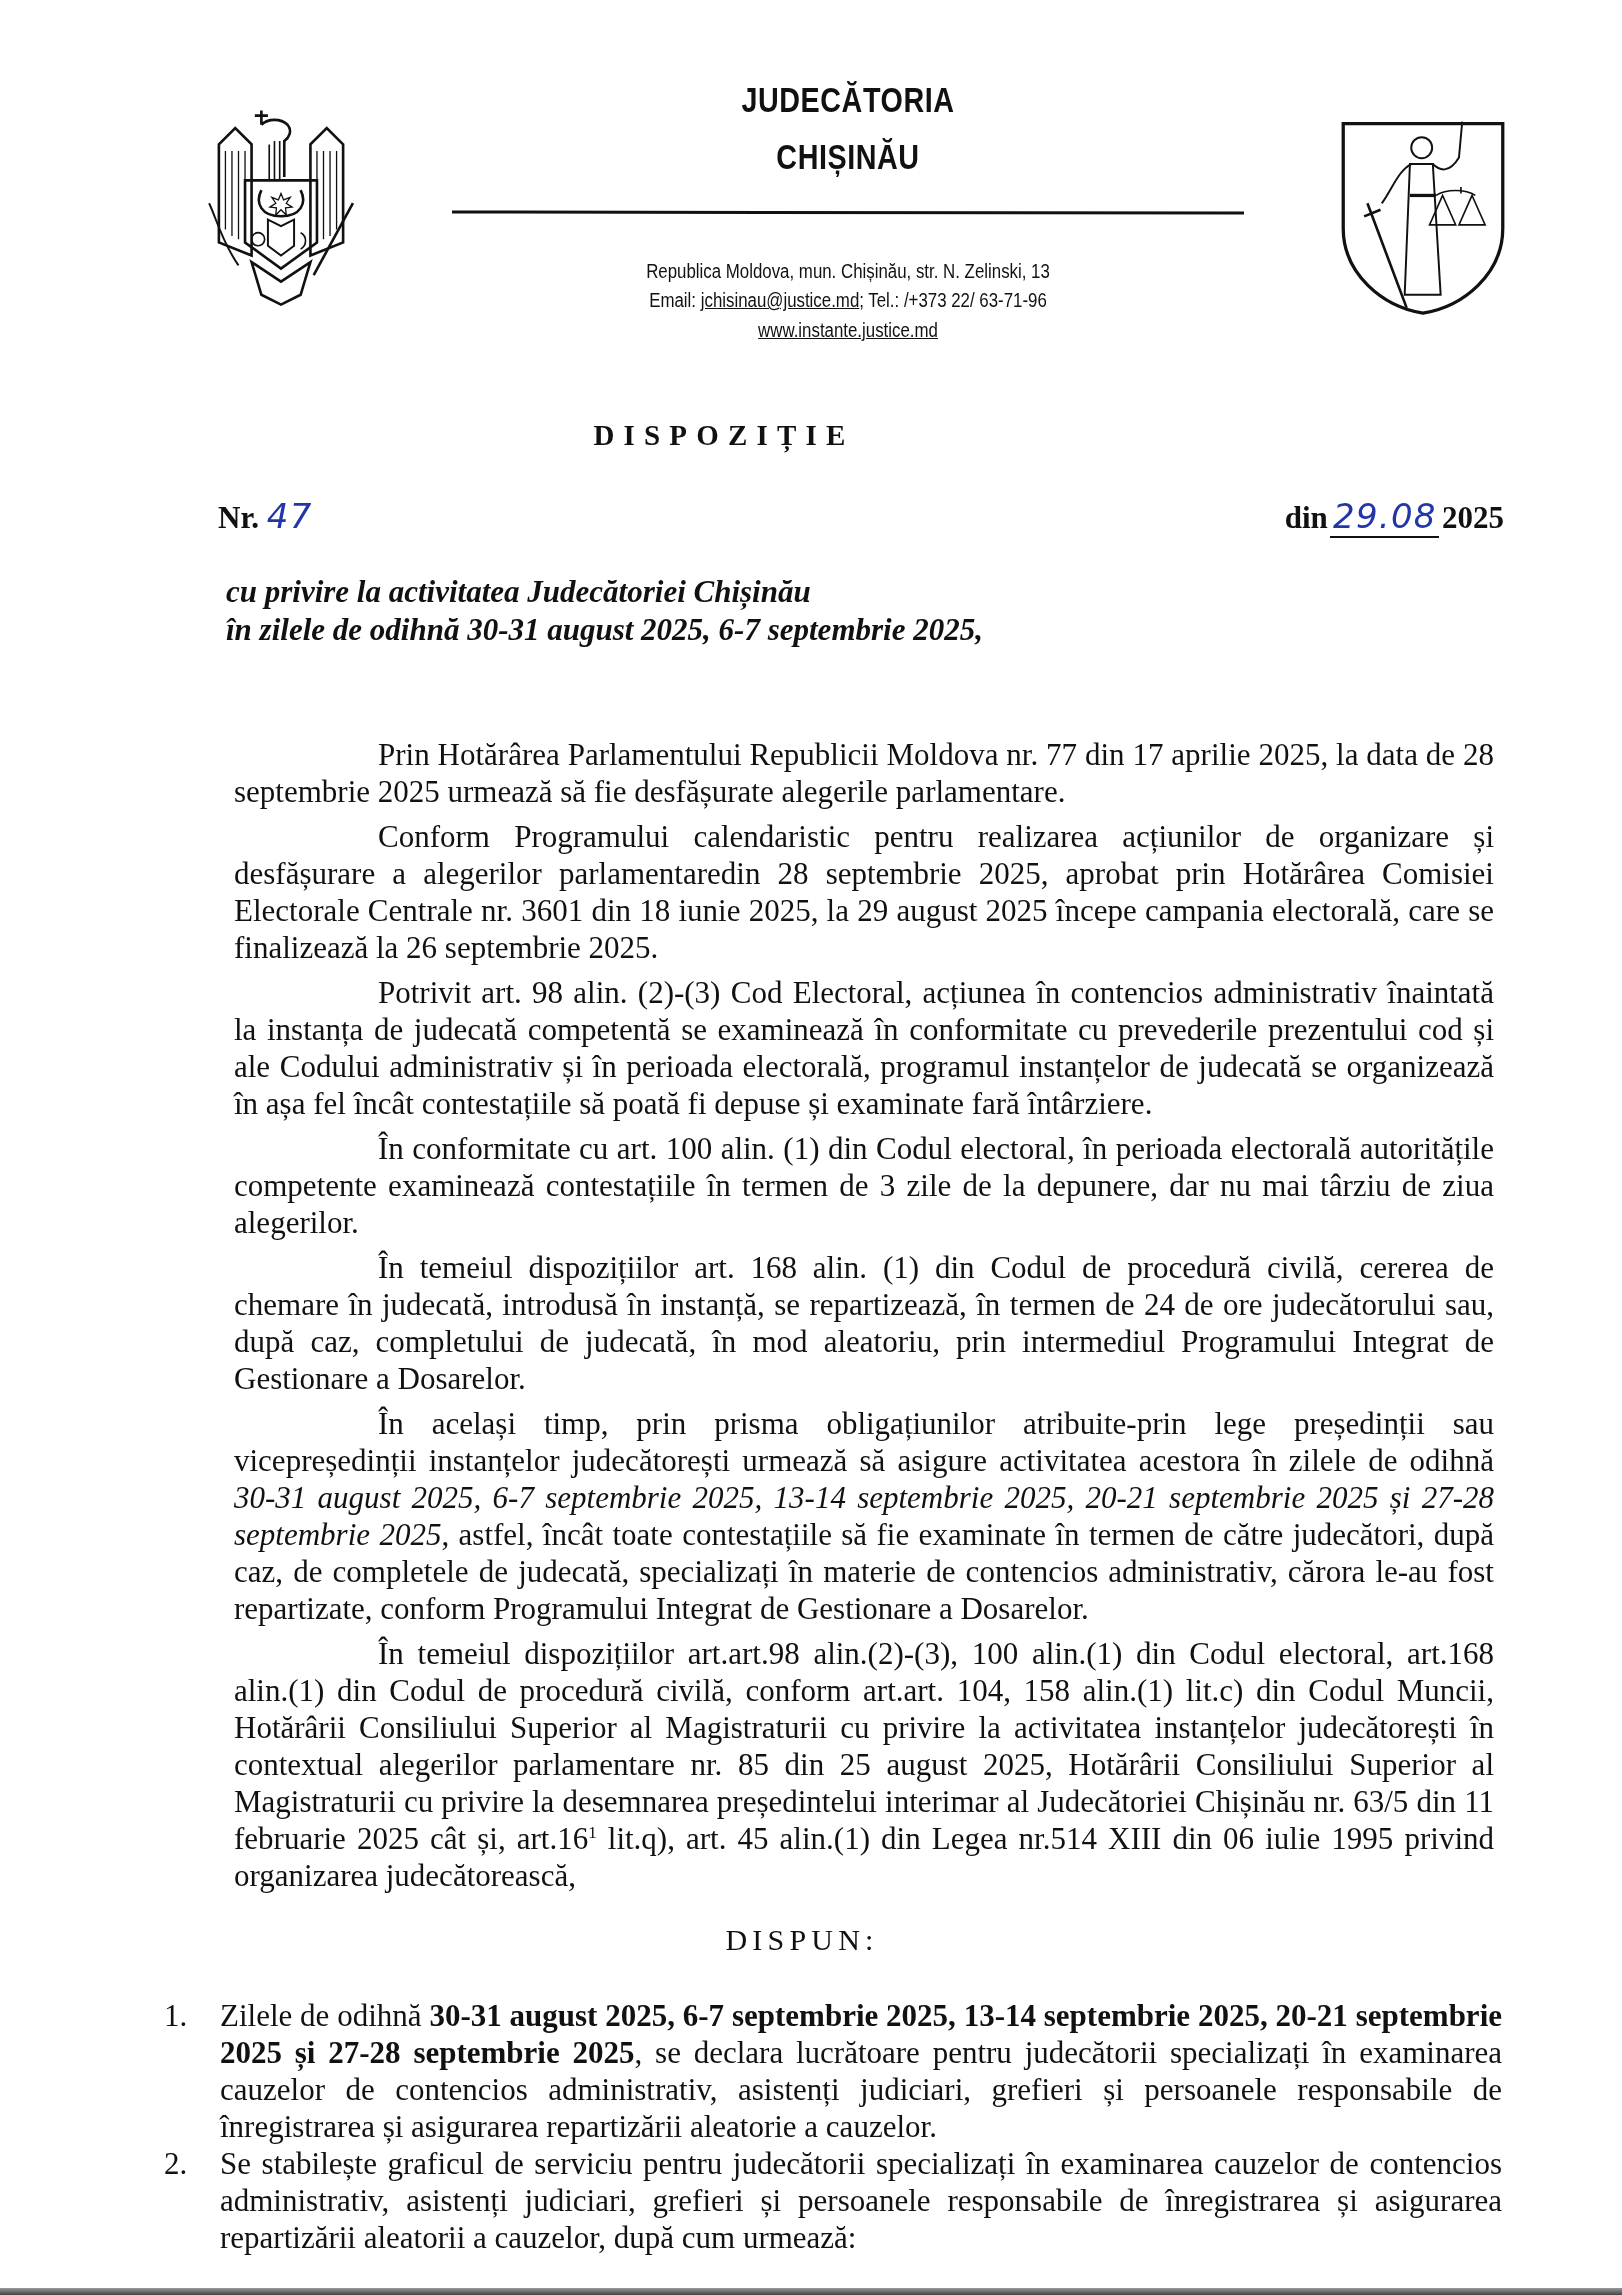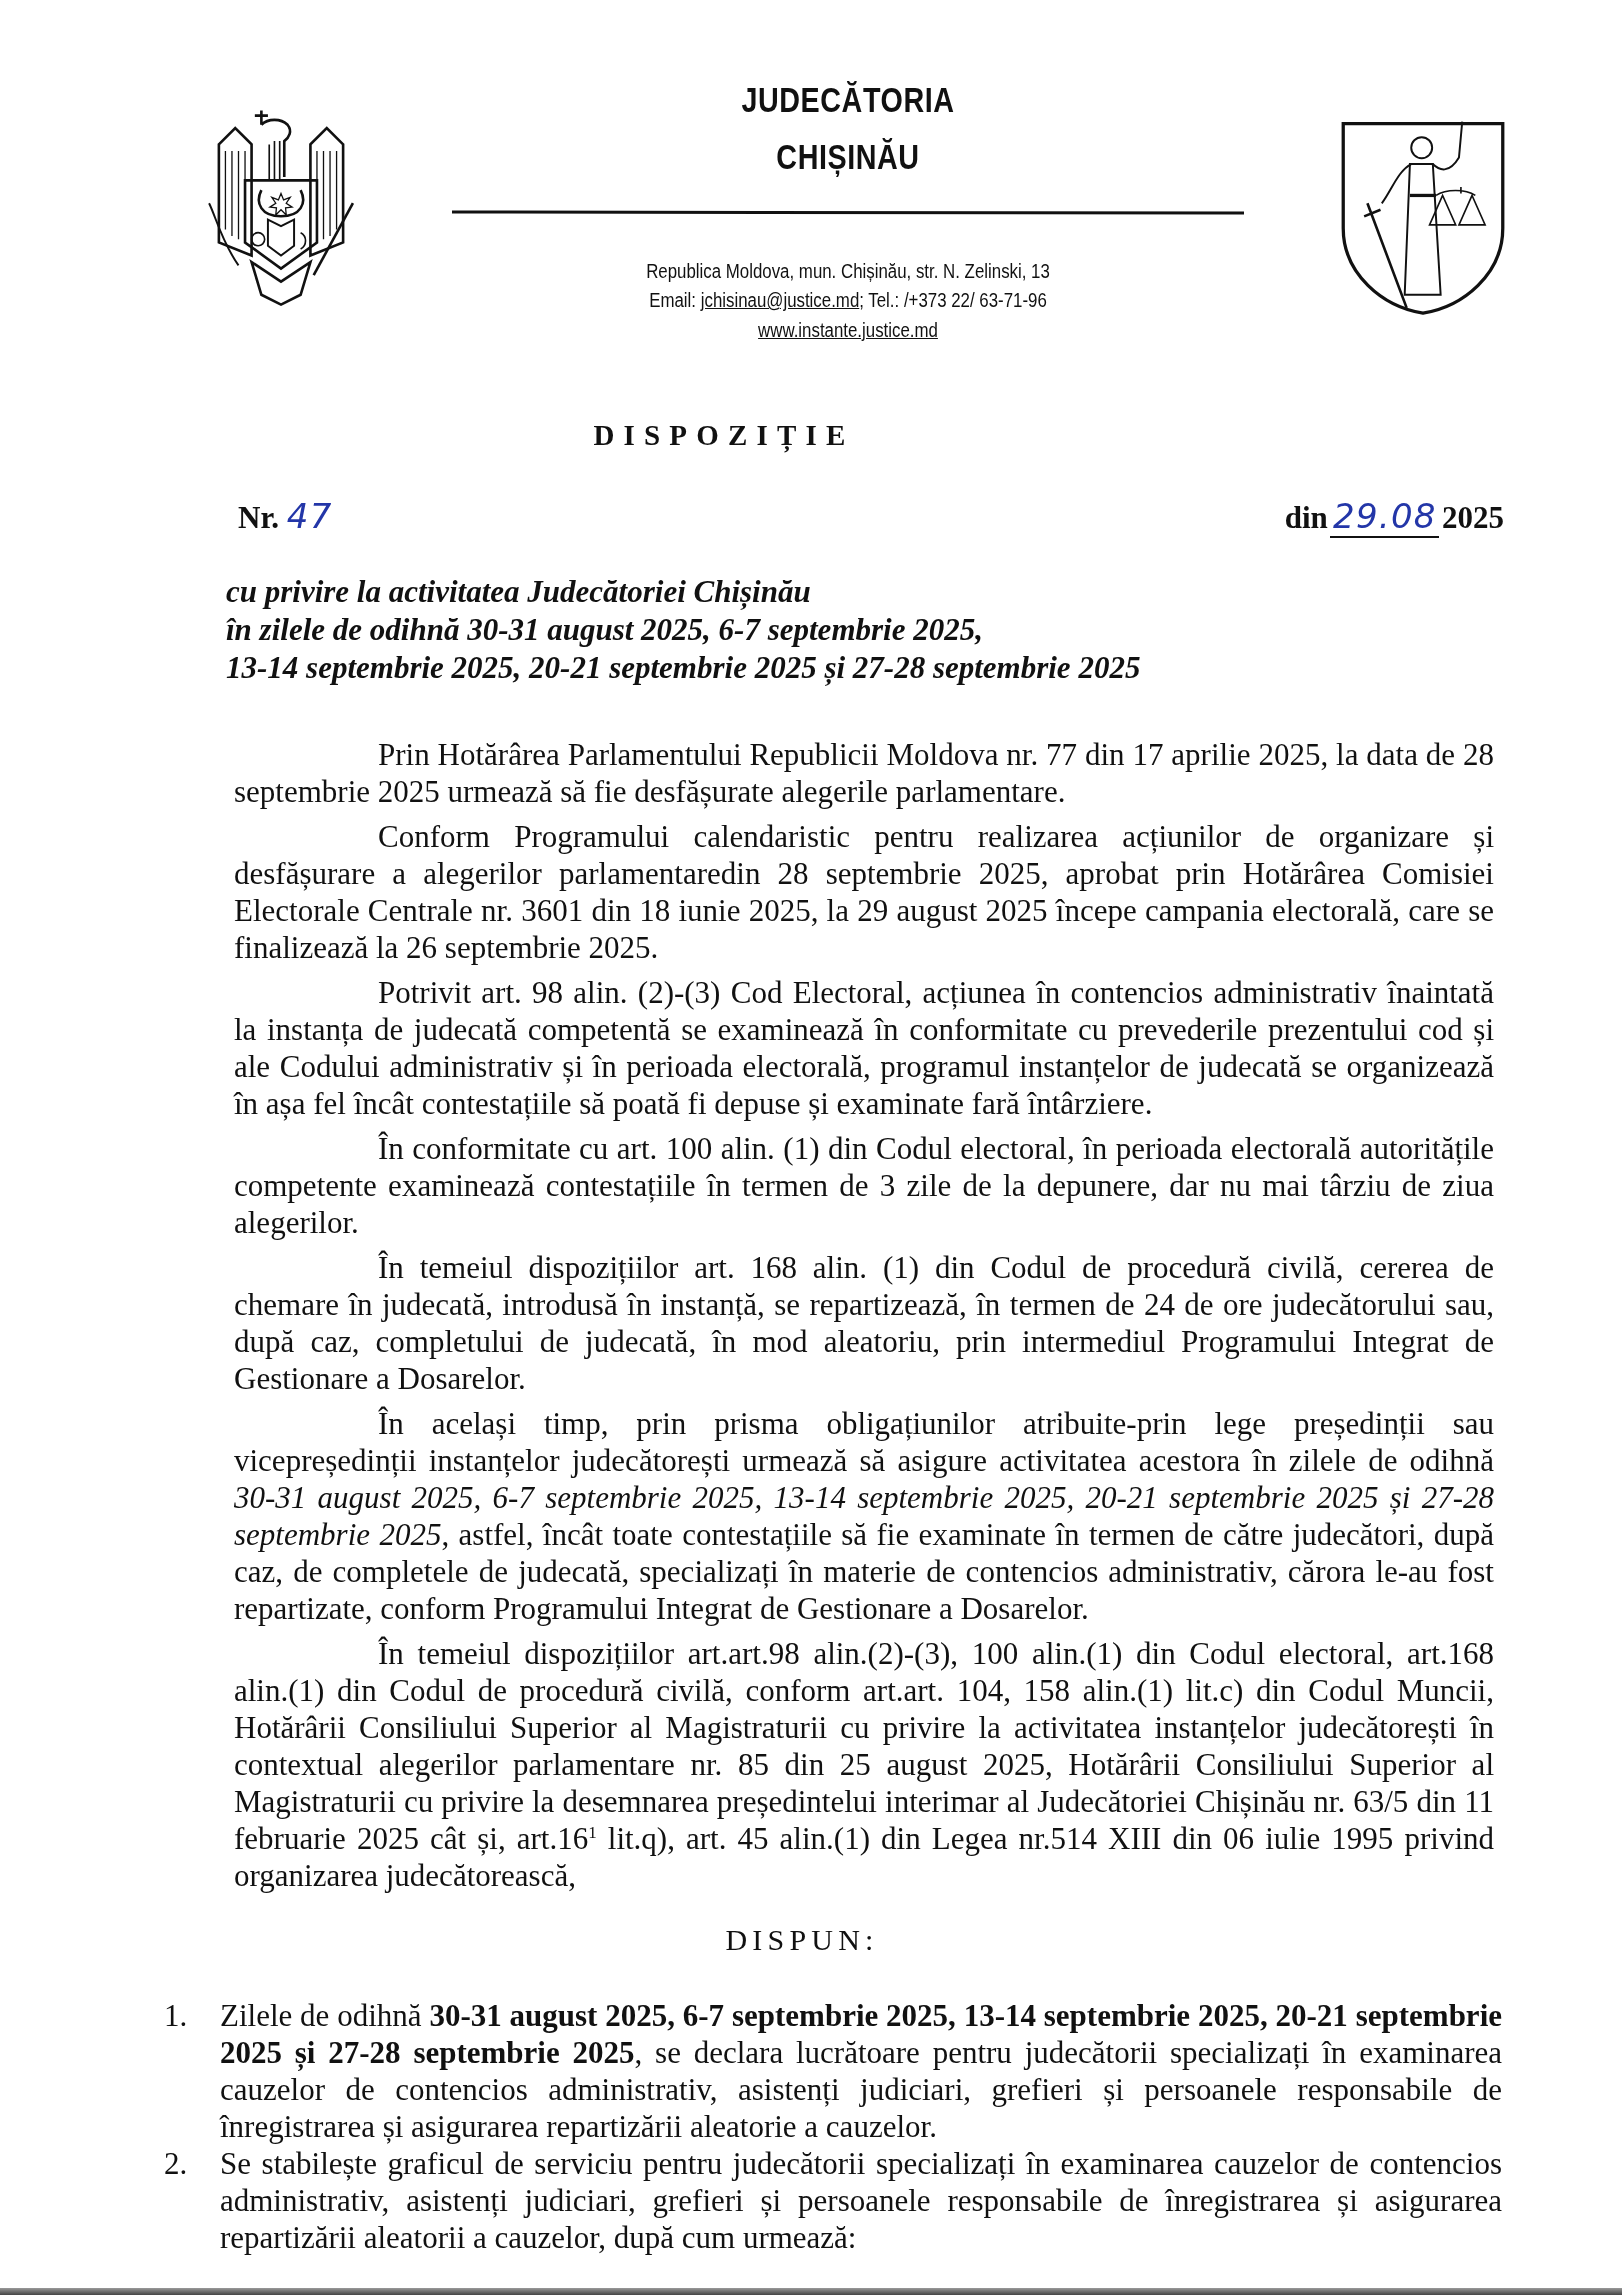--- a/index.html
+++ b/index.html
@@ -23,21 +23,21 @@
     left: 452px; width: 792px; text-align: center;
     font-family: "Liberation Sans", "DejaVu Sans", sans-serif;
     font-size: 19.6px; line-height: 29.4px; top: 257px;
     transform: scaleX(0.86); transform-origin: center;
   }
   .address a, .address .u { color: #111; text-decoration: underline; }
   .doc-title {
     left: 0; width: 1448px; top: 419px; text-align: center;
     font-weight: bold; font-size: 29px; letter-spacing: 9.2px;
   }
-  .nr { left: 238px; top: 496px; font-weight: bold; font-size: 31px; text-align: center; }
+  .nr { left: 218px; top: 496px; font-weight: bold; font-size: 31px; text-align: center; }
   .hand {
     font-family: "DejaVu Sans", sans-serif; font-style: italic; font-weight: normal;
     color: #2336a8; font-size: 34px; letter-spacing: 1.3px;
   }
   .din { right: 119px; top: 496px; font-weight: bold; font-size: 31px; }
   .din .date-hand { border-bottom: 2.6px solid #111; padding: 0 2.6px; margin: 0 2.6px; }
   .subject {
     left: 226px; top: 573px; font-style: italic; font-weight: bold;
     font-size: 31px; line-height: 38px;
   }
@@ -112,21 +112,20 @@
   <span class="hand">47</span>
 </div>
 
 <div class="abs din">
   <span>din</span><span class="hand date-hand">29.08</span><span>2025</span>
 </div>
 
 <div class="abs subject">
   <div>cu privire la activitatea Judecătoriei Chișinău</div>
   <div>în zilele de odihnă 30-31 august 2025, 6-7 septembrie 2025,</div>
-  <div>13-14 septembrie 2025, 20-21 septembrie 2025 și 27-28 septembrie 2025</div>
 </div>
 
 <div class="abs body-text">
   <p>Prin Hotărârea Parlamentului Republicii Moldova nr. 77 din 17 aprilie 2025, la data de 28 septembrie 2025 urmează să fie desfășurate alegerile parlamentare.</p>
   <p>Conform Programului calendaristic pentru realizarea acțiunilor de organizare și desfășurare a alegerilor parlamentaredin 28 septembrie 2025, aprobat prin Hotărârea Comisiei Electorale Centrale nr. 3601 din 18 iunie 2025, la 29 august 2025 începe campania electorală, care se finalizează la 26 septembrie 2025.</p>
   <p>Potrivit art. 98 alin. (2)-(3) Cod Electoral, acțiunea în contencios administrativ înaintată la instanța de judecată competentă se examinează în conformitate cu prevederile prezentului cod și ale Codului administrativ și în perioada electorală, programul instanțelor de judecată se organizează în așa fel încât contestațiile să poată fi depuse și examinate fară întârziere.</p>
   <p>În conformitate cu art. 100 alin. (1) din Codul electoral, în perioada electorală autoritățile competente examinează contestațiile în termen de 3 zile de la depunere, dar nu mai târziu de ziua alegerilor.</p>
   <p>În temeiul dispozițiilor art. 168 alin. (1) din Codul de procedură civilă, cererea de chemare în judecată, introdusă în instanță, se repartizează, în termen de 24 de ore judecătorului sau, după caz, completului de judecată, în mod aleatoriu, prin intermediul Programului Integrat de Gestionare a Dosarelor.</p>
   <p><span>În același timp, prin prisma obligațiunilor atribuite-prin lege președinții sau vicepreședinții instanțelor judecătorești urmează să asigure activitatea acestora în zilele de odihnă </span><i>30-31 august 2025, 6-7 septembrie 2025, 13-14 septembrie 2025, 20-21 septembrie 2025 și 27-28 septembrie 2025</i><span>, astfel, încât toate contestațiile să fie examinate în termen de către judecători, după caz, de completele de judecată, specializați în materie de contencios administrativ, cărora le-au fost repartizate, conform Programului Integrat de Gestionare a Dosarelor.</span></p>
   <p><span>În temeiul dispozițiilor art.art.98 alin.(2)-(3), 100 alin.(1) din Codul electoral, art.168 alin.(1) din Codul de procedură civilă, conform art.art. 104, 158 alin.(1) lit.c) din Codul Muncii, Hotărârii Consiliului Superior al Magistraturii cu privire la activitatea instanțelor judecătorești în contextual alegerilor parlamentare nr. 85 din 25 august 2025, Hotărârii  Consiliului Superior al Magistraturii cu privire la desemnarea președintelui interimar al Judecătoriei Chișinău nr. 63/5 din 11 februarie 2025 cât și, art.16</span><sup>1</sup><span> lit.q), art. 45 alin.(1) din Legea nr.514 XIII din 06 iulie 1995 privind organizarea judecătorească,</span></p>

